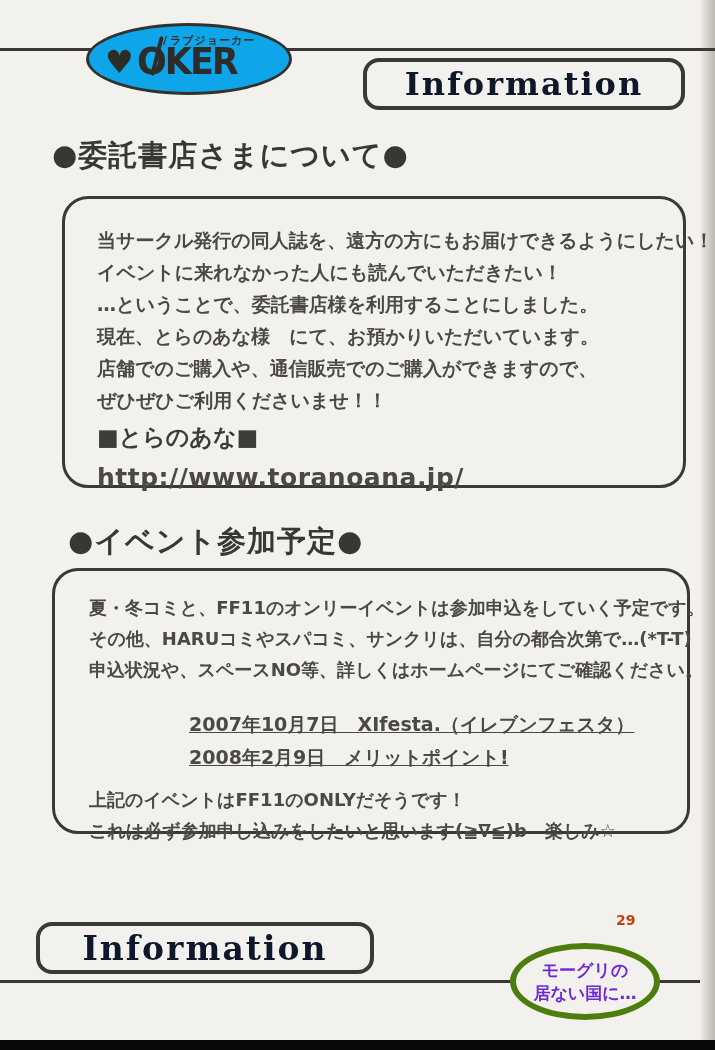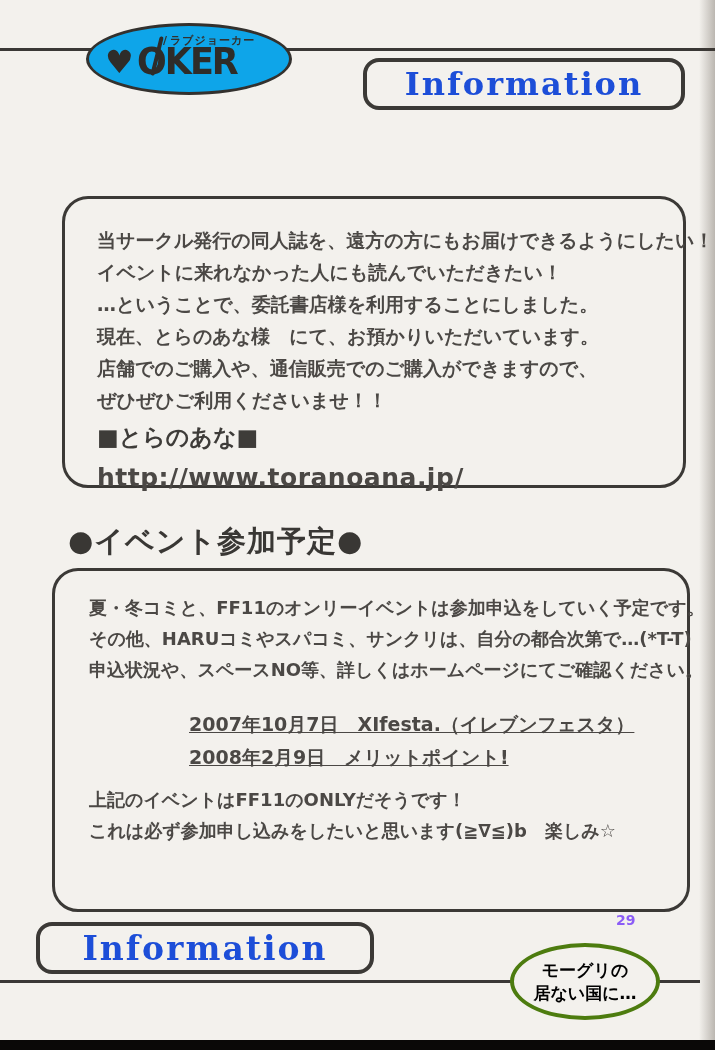--- a/index.html
+++ b/index.html
@@ -40,62 +40,62 @@
     position:absolute; left:48px; top:18px;
     font-size:35px; font-weight:900; letter-spacing:-2px; color:#2e2c29;
     transform:scaleY(1.08); line-height:1;
   }
 
   
   .info-box {
     position:absolute; border:4px solid #3b3936; border-radius:16px;
     display:flex; align-items:center; justify-content:center;
     background:#f3f1ed;
-    font-family:"DejaVu Serif", serif; font-weight:900; color:#1d4ed8;
+    font-family:"DejaVu Serif", serif; font-weight:900; color:#0f172a;
   }
   .info-box.top { left:363px; top:58px; width:322px; height:52px; font-size:32px; letter-spacing:2px; }
   .info-box.bottom { left:36px; top:922px; width:338px; height:52px; font-size:33px; letter-spacing:2px; z-index:2; }
 
   .sec-heading {
     position:absolute; left:52px;
     font-size:29px; font-weight:900; color:#393734; letter-spacing:1px;
     white-space:nowrap;
   }
   .sec-heading.first { top:136px; }
   .sec-heading.second { top:522px;margin-left:16px; }
 
   .round-box {
     position:absolute; border:3px solid #3b3936; border-radius:26px;
     background:#f3f1ed;
   }
   .round-box.consignment { left:62px; top:196px; width:624px; height:292px; padding:25px 14px 0 32px; }
-  .round-box.events { left:52px; top:568px; width:638px; height:344px; padding:21px 10px 0 34px; }
+  .round-box.events { left:52px; top:568px; width:638px; height:266px; padding:21px 10px 0 34px; }
 
   .round-box p {
     font-size:19px; font-weight:bold; color:#4b4845; line-height:32px;
     white-space:nowrap;
   }
   .round-box.events p { font-size:18px; line-height:31px; }
   .shop-name { font-size:23px !important; margin-top:5px !important; color:#3e3c39 !important; }
   .shop-url  { font-size:25px !important; margin-top:9px !important; letter-spacing:0.5px; }
   .schedule { margin-top:23px; padding-left:100px;text-decoration:underline; }
   .schedule p { font-size:19px !important; line-height:33px !important; }
   .notes { margin-top:10px; }
 
   .page-number {
     position:absolute; left:616px; top:912px;
-    font-size:14px; font-weight:bold; color:#8b5cf6;
+    font-size:14px; font-weight:bold; color:#c2410c;
   }
 
   .bubble {
     position:absolute; left:510px; top:943px; width:150px; height:77px;
-    border:4px solid #4d7c0f; border-radius:50%;
+    border:6px solid #4d7c0f; border-radius:50%;
     background:#f3f1ed; z-index:3;
     display:flex; flex-direction:column; align-items:center; justify-content:center;
-    font-size:17px; font-weight:900; line-height:23px; color:#000000;
+    font-size:17px; font-weight:900; line-height:23px; color:#6d28d9;
     text-align:center;
   }
 
   .bottom-band { position:absolute; left:0; top:1040px; width:715px; height:10px; background:#0a0807; z-index:6; }
   .right-shade {
     position:absolute; right:0; top:0; width:16px; height:1040px; z-index:5;
     background:linear-gradient(to right, rgba(0,0,0,0), rgba(70,60,50,0.32));
     pointer-events:none;
   }
 </style>
@@ -110,20 +110,21 @@
     <span class="logo-banner">ラブジョーカー</span>
     <span class="logo-heart">♥</span>
     <span class="logo-stroke"></span>
     <span class="logo-text">OKER</span>
   </div>
 
   <div class="info-box top">
     <span>Information</span>
   </div>
 
+  <div class="sec-heading first">●委託書店さまについて●</div>
 
   <div class="round-box consignment">
     <p>当サークル発行の同人誌を、遠方の方にもお届けできるようにしたい！</p>
     <p>イベントに来れなかった人にも読んでいただきたい！</p>
     <p>…ということで、委託書店様を利用することにしました。</p>
     <p>現在、とらのあな様　にて、お預かりいただいています。</p>
     <p>店舗でのご購入や、通信販売でのご購入ができますので、</p>
     <p>ぜひぜひご利用くださいませ！！</p>
     <p class="shop-name">■とらのあな■</p>
     <p class="shop-url">http://www.toranoana.jp/</p>

